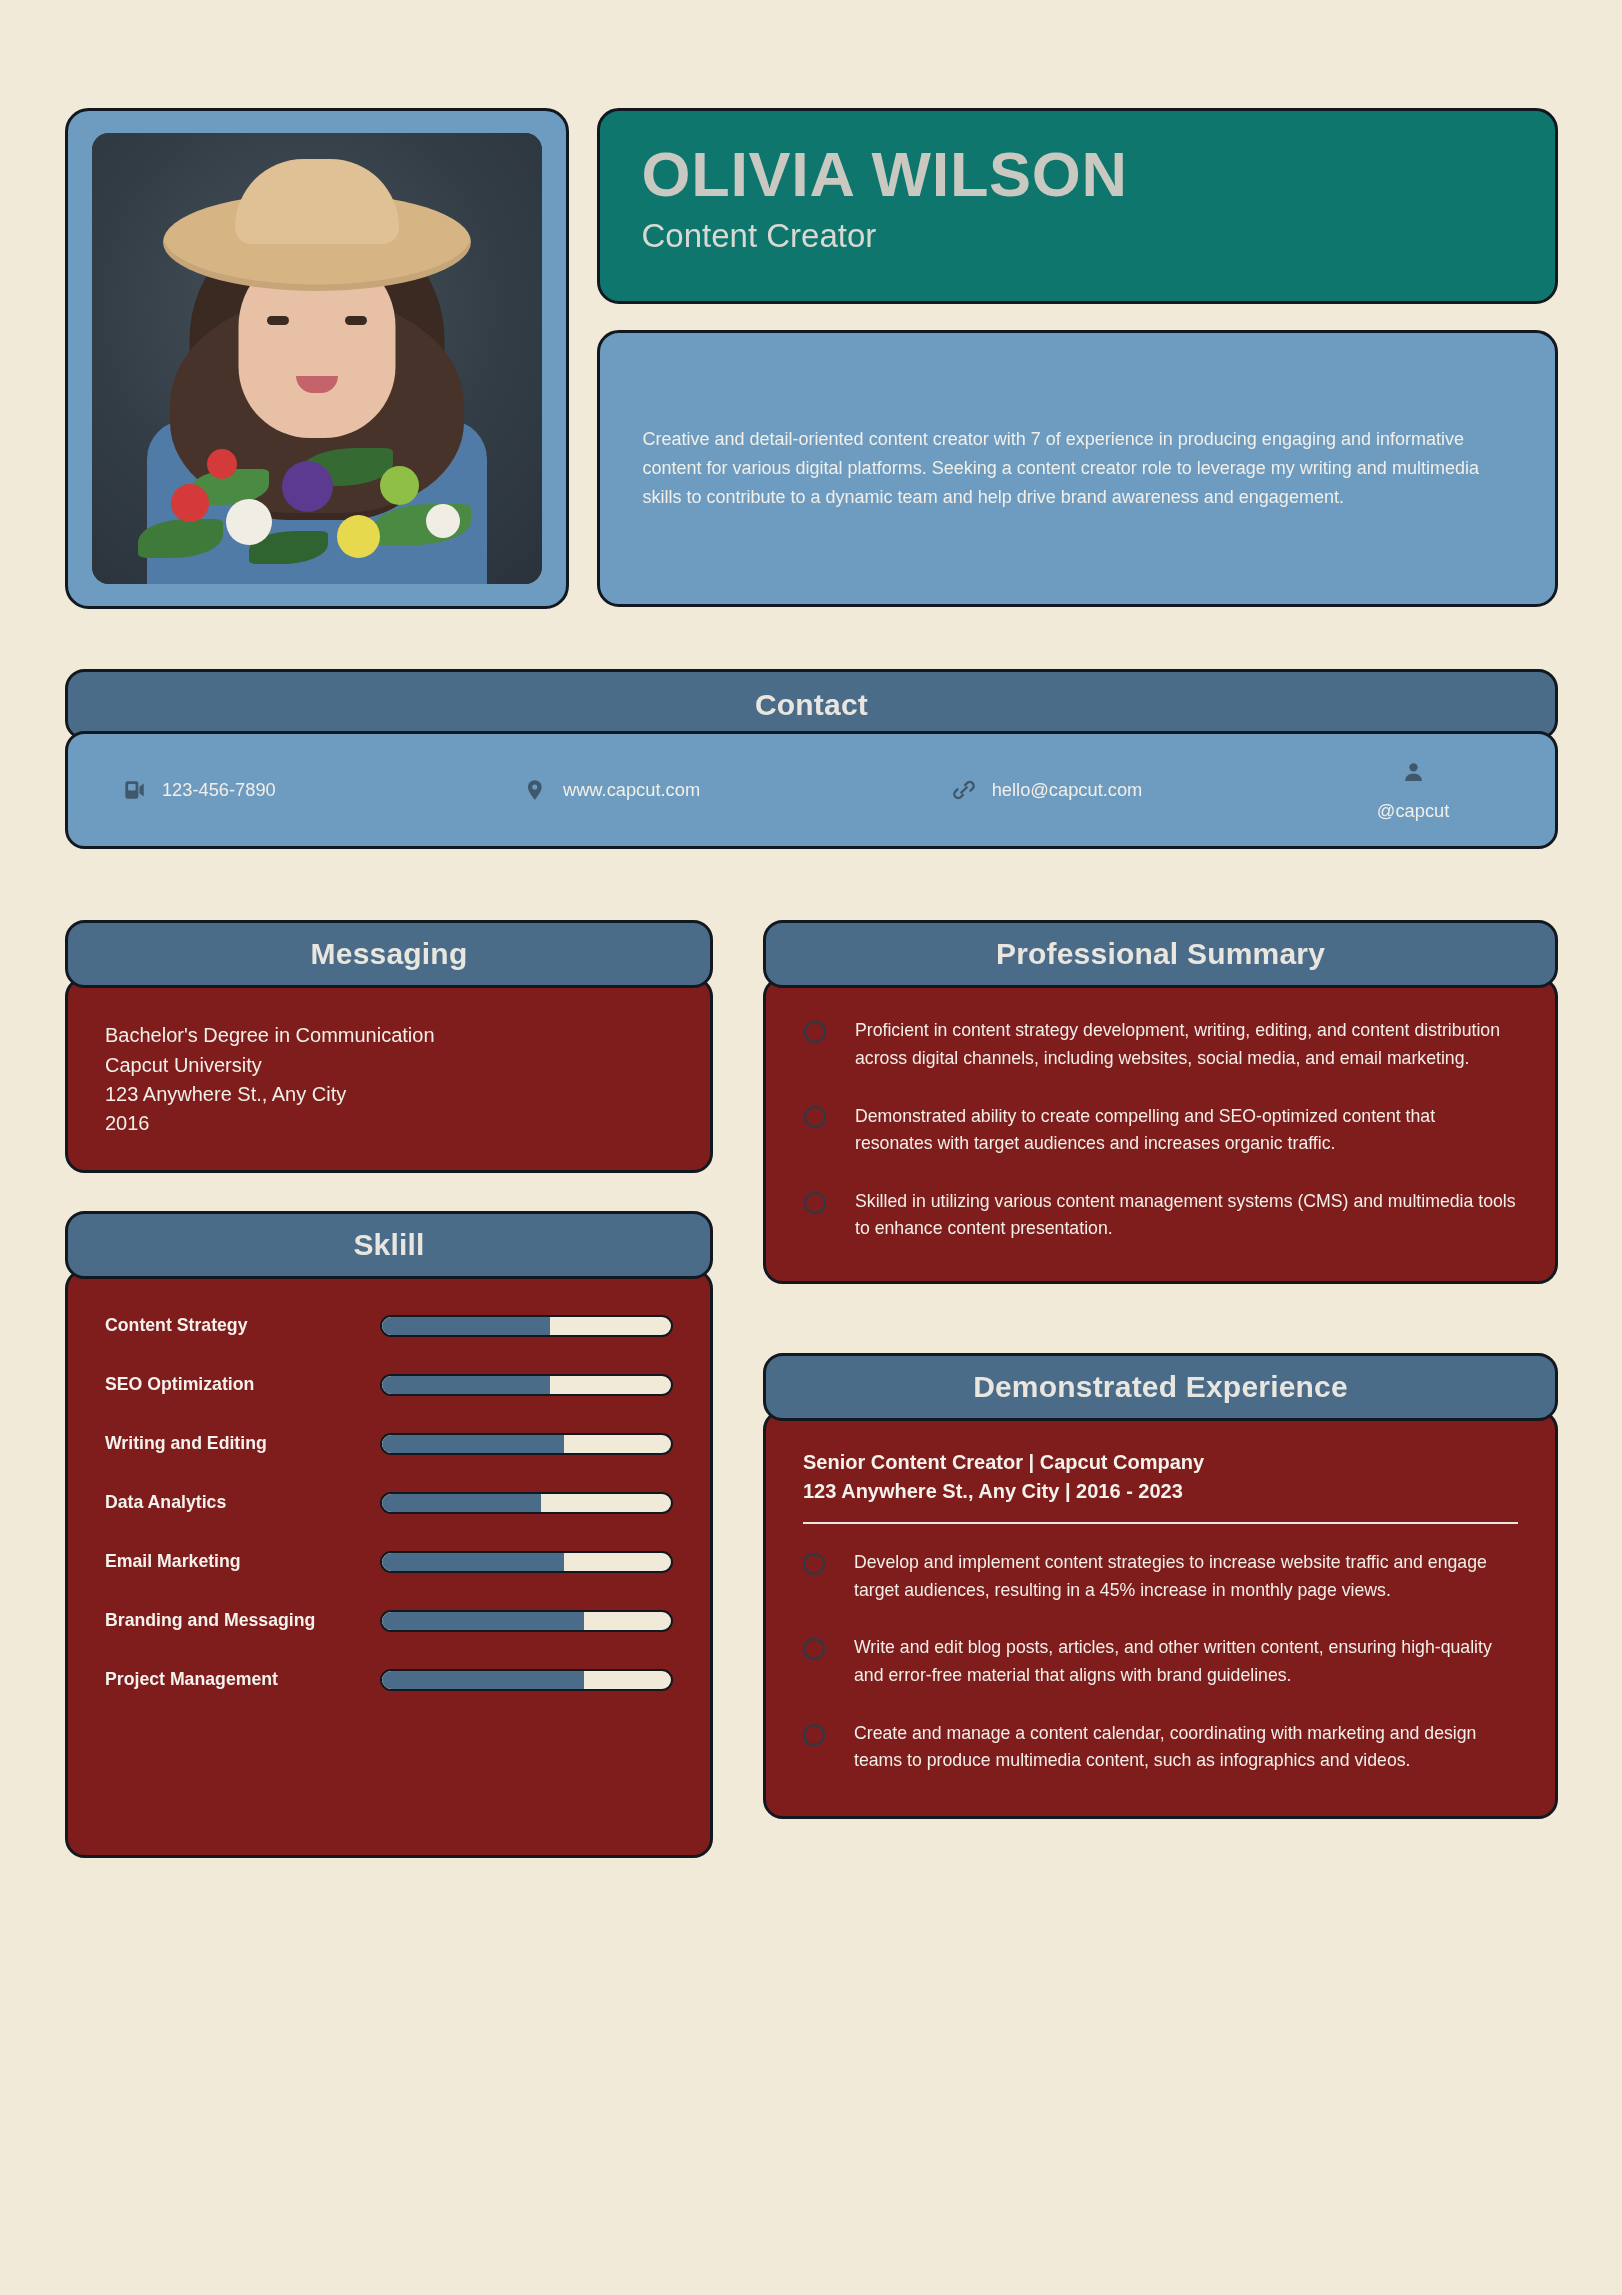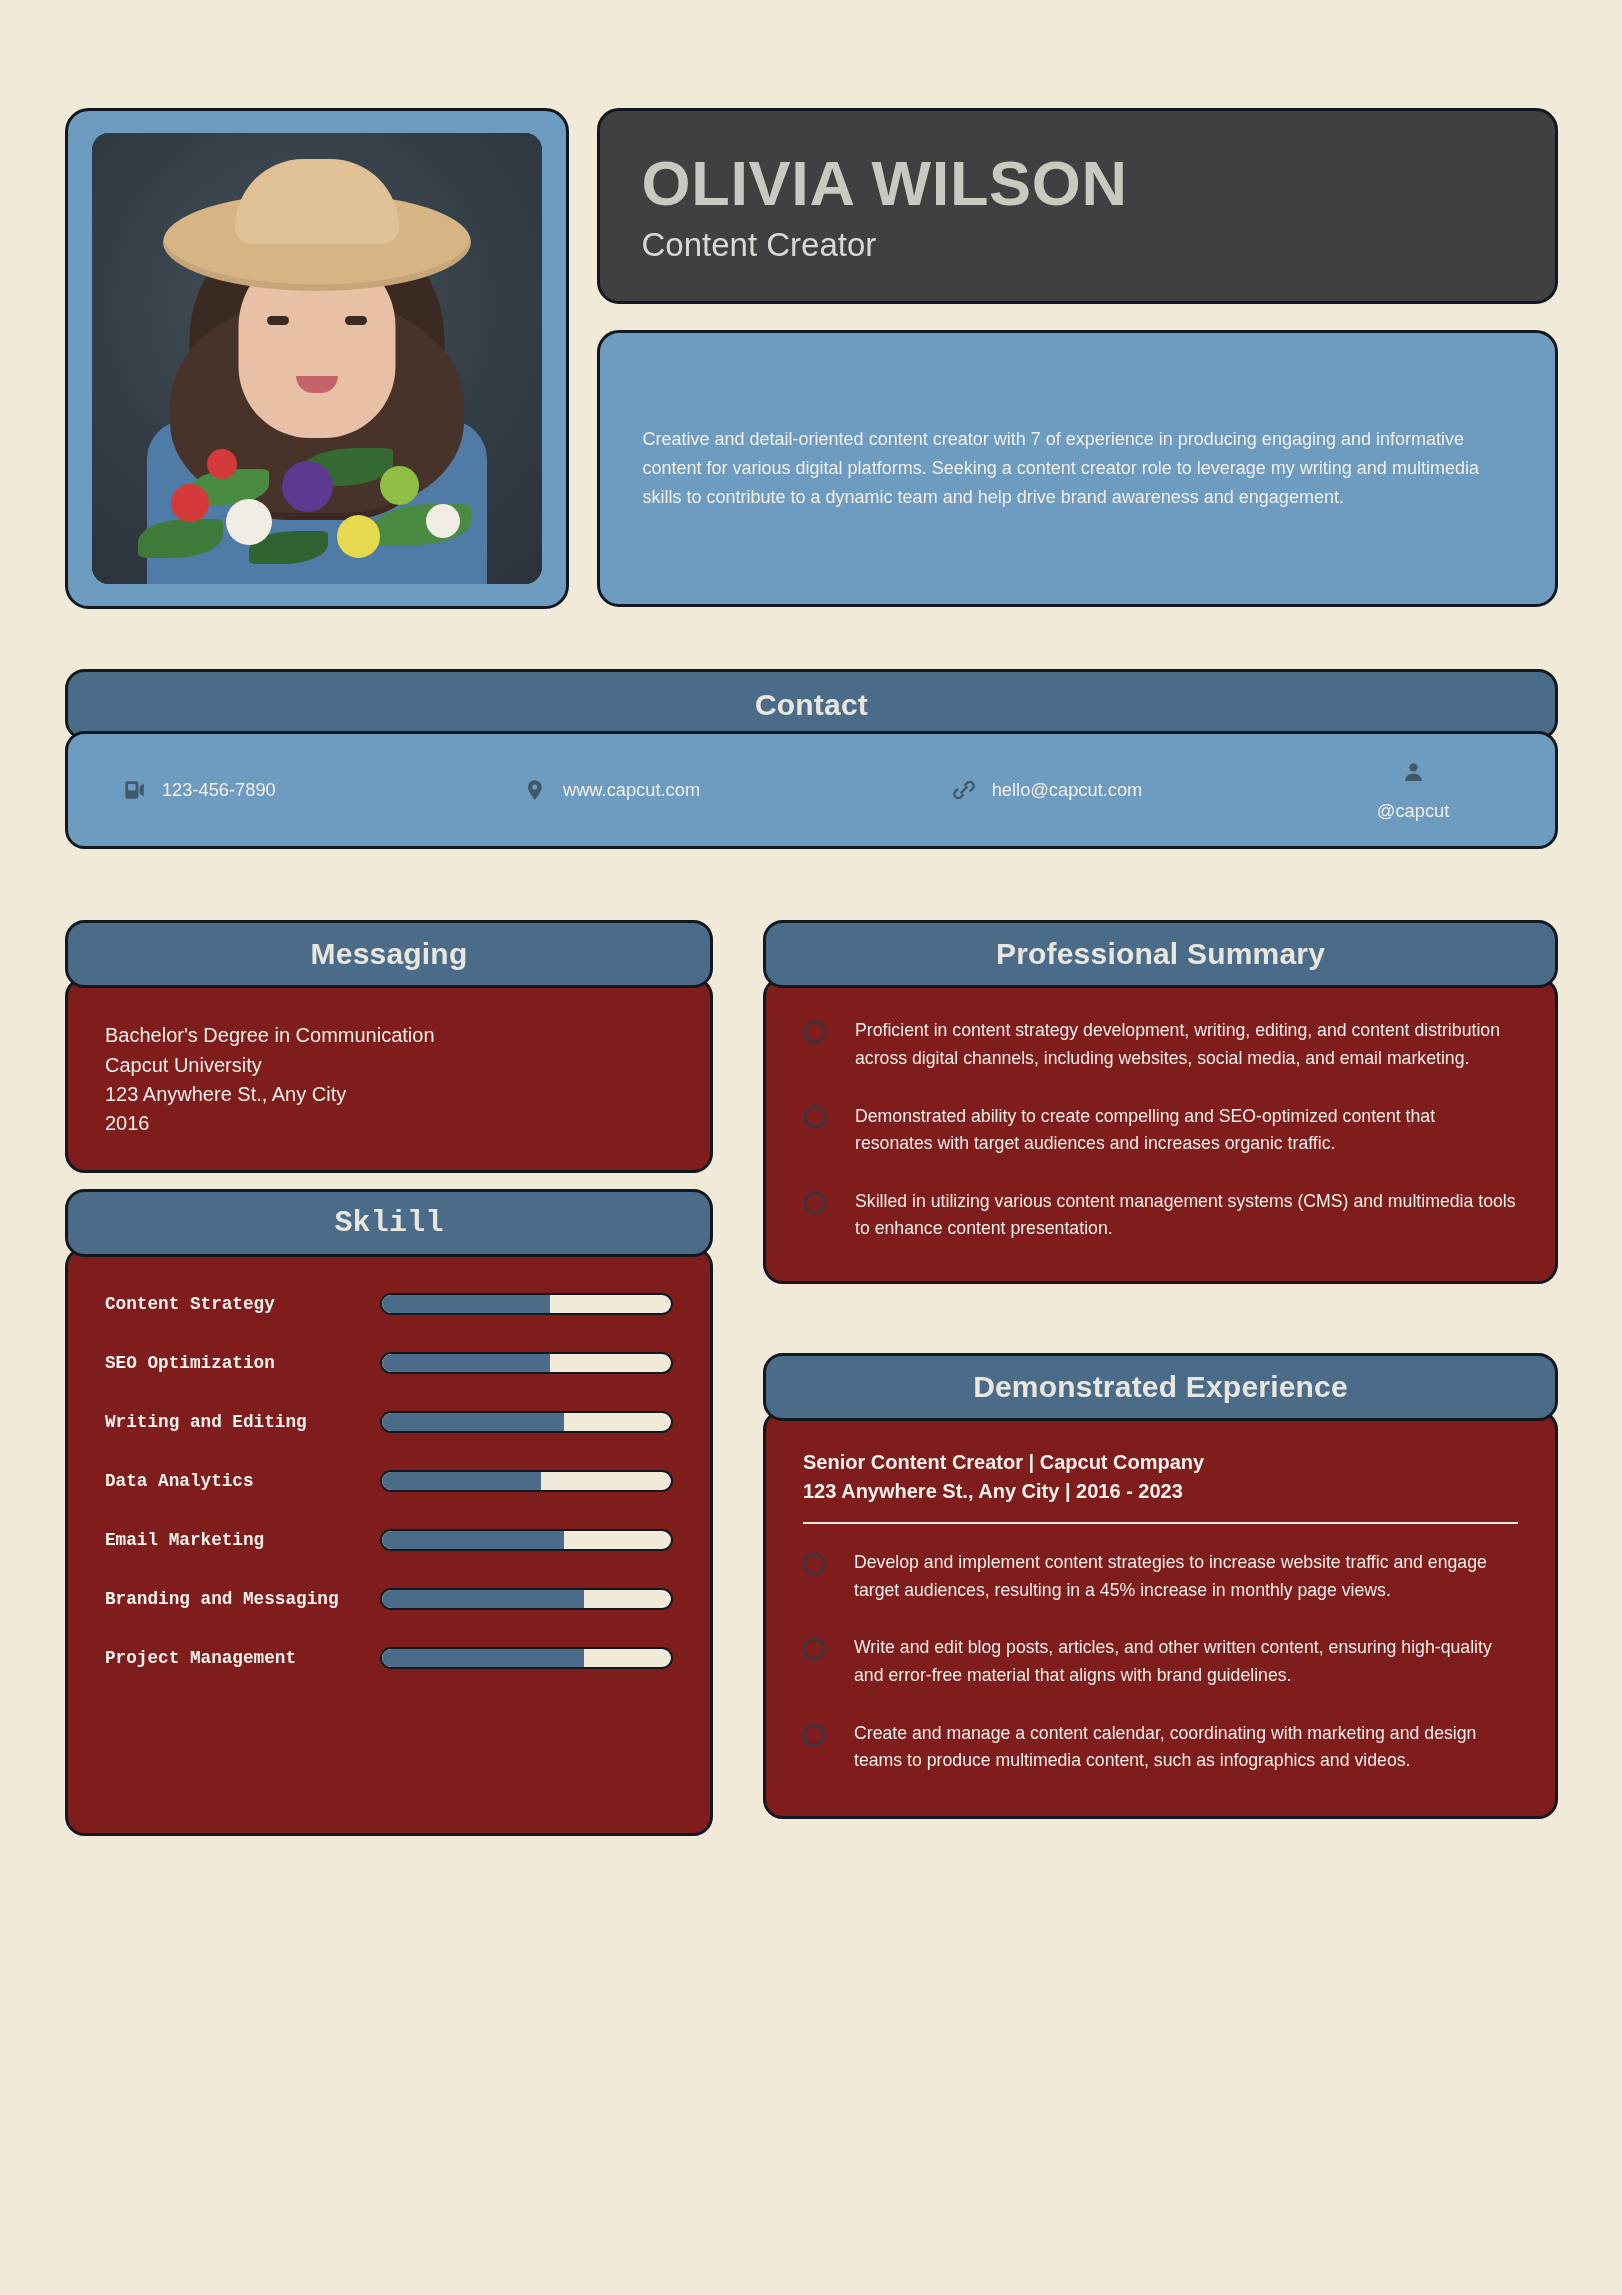--- a/index.html
+++ b/index.html
@@ -141,25 +141,25 @@
     border-radius: 60% 10% 60% 10%;
   }
 
   .right-col {
     flex: 1;
     display: flex;
     flex-direction: column;
     gap: 26px;
   }
   .name-card {
-    background: #404040;
+    background: #0f766e;
     border: 3.3px solid #121820;
     border-radius: 22px;
     box-sizing: border-box;
-    padding: 38px 42px 34px 42px;
+    padding: 29px 42px 34px 42px;
     height: 196px;
   }
   .name {
     color: #c9c9c2;
     font-size: 63px;
     font-weight: bold;
     letter-spacing: 0.7px;
     line-height: 1.08;
   }
   .role {
@@ -249,21 +249,21 @@
     padding: 41px 37px 26px 37px;
     min-height: 196px;
   }
   .edu-line {
     color: #f1efe8;
     font-size: 20px;
     line-height: 1.47;
   }
 
   
-  .skill-block { margin-top: 16px; font-family: Liberation Mono, monospace; }
+  .skill-block { margin-top: 38px; }
   .skill-body {
     padding: 43px 37px 164px 37px;
   }
   .skill-row {
     display: flex;
     align-items: center;
     margin-bottom: 37px;
   }
   .skill-row:last-child { margin-bottom: 0; }
   .skill-name {

